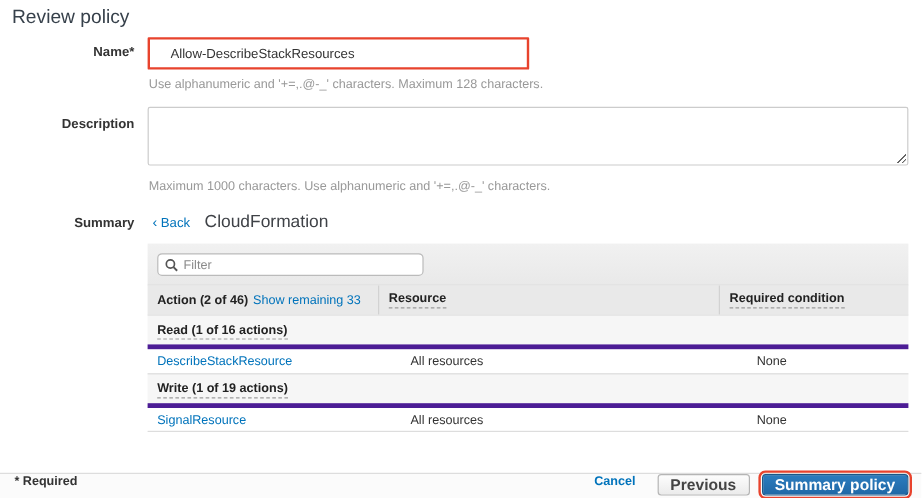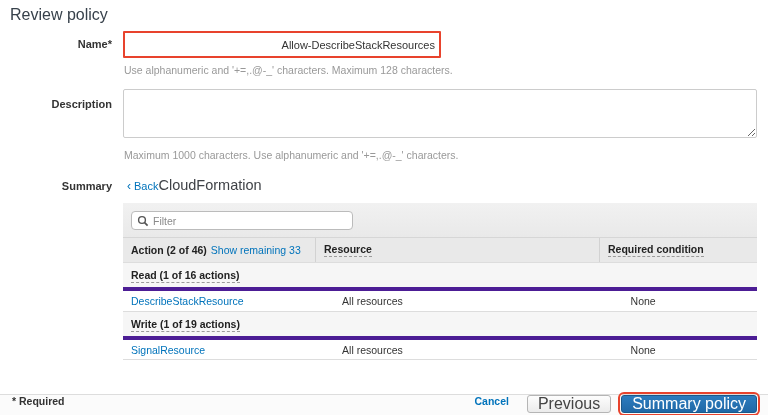--- a/index.html
+++ b/index.html
@@ -19,24 +19,23 @@
   .form-row { position: absolute; left: 0; display: flex; }
   .label-col {
     width: 112px; text-align: right;
     font-size: 11px; font-weight: bold; color: #333;
   }
   .row-name { top: 31px; }
   .row-name .label-col { line-height: 27px; }
   .name-input {
     margin-left: 11px; width: 318px; height: 27px;
     border: 2px solid #e8432d; border-radius: 1px;
-    padding: 0 4px; font-size: 11px; color: #333;
+    padding: 0 17px; font-size: 11px; color: #333;
     font-family: "Liberation Sans", "DejaVu Sans", sans-serif;
     outline: none;
-    text-align: right;
   }
   .help-text {
     position: absolute; left: 124px;
     font-size: 10.5px; color: #999;
   }
   .name-help { top: 64px; }
   .row-desc { top: 89px; }
   .row-desc .label-col { padding-top: 9px; }
   .desc-textarea {
     margin-left: 11px; width: 634px; height: 49px;
@@ -46,21 +45,21 @@
     resize: both; outline: none;
   }
   .desc-help { top: 149px; }
   
   .summary-row { top: 177px; align-items: baseline; }
   .back-link {
     margin-left: 15px; font-size: 11px; color: #0073bb;
     text-decoration: none; cursor: pointer;
   }
   .back-link .chevron { font-size: 12px; margin-right: 3px; }
-  .service-title { font-size: 14.5px; color: #3f4247; }
+  .service-title { margin-left: 12px; font-size: 14.5px; color: #3f4247; }
   
   .summary-panel {
     position: absolute; top: 203px; left: 123px; width: 634px;
     font-size: 10.5px;
   }
   .filter-bar {
     height: 35px; padding: 8px;
     background: linear-gradient(#f1f1f1, #e9e9e9);
     border-bottom: 1px solid #d6d6d6;
   }
@@ -109,21 +108,21 @@
     background: #fbfbfb; border-top: 1px solid #ddd;
     display: flex; 
   }
   .required-note { margin-left: 12px; font-size: 10.5px; font-weight: bold; color: #333; }
   .footer-spacer { flex: 1; }
   .cancel-link {
     font-size: 10.5px; font-weight: bold; color: #0073bb;
     text-decoration: none; margin-right: 18px; cursor: pointer;
   }
   .btn {
-    font-size: 16px; font-weight: normal; border-radius: 3px;
+    font-size: 13px; font-weight: bold; border-radius: 3px;
     padding: 0 10px; height: 18px; line-height: 16px; cursor: pointer;
     font-family: "Liberation Sans", "DejaVu Sans", sans-serif;
   }
   .btn-previous {
     color: #444; background: linear-gradient(#fdfdfd, #ebebeb);
     border: 1px solid #b5b5b5;
   }
   .btn-create {
     margin-left: 10px; margin-right: 11px;
     color: #fff; background: linear-gradient(#2c7cbe, #2068a6);

